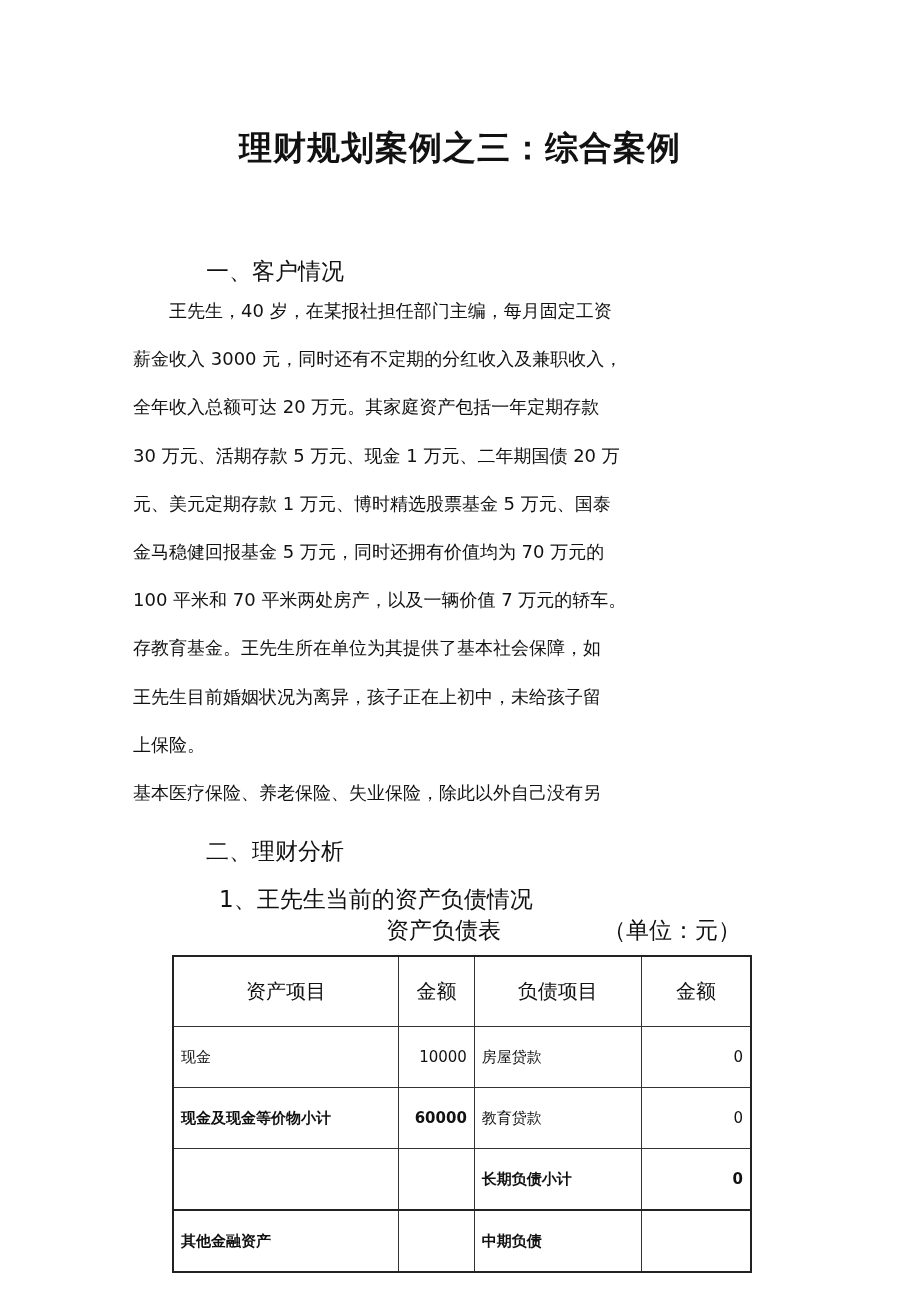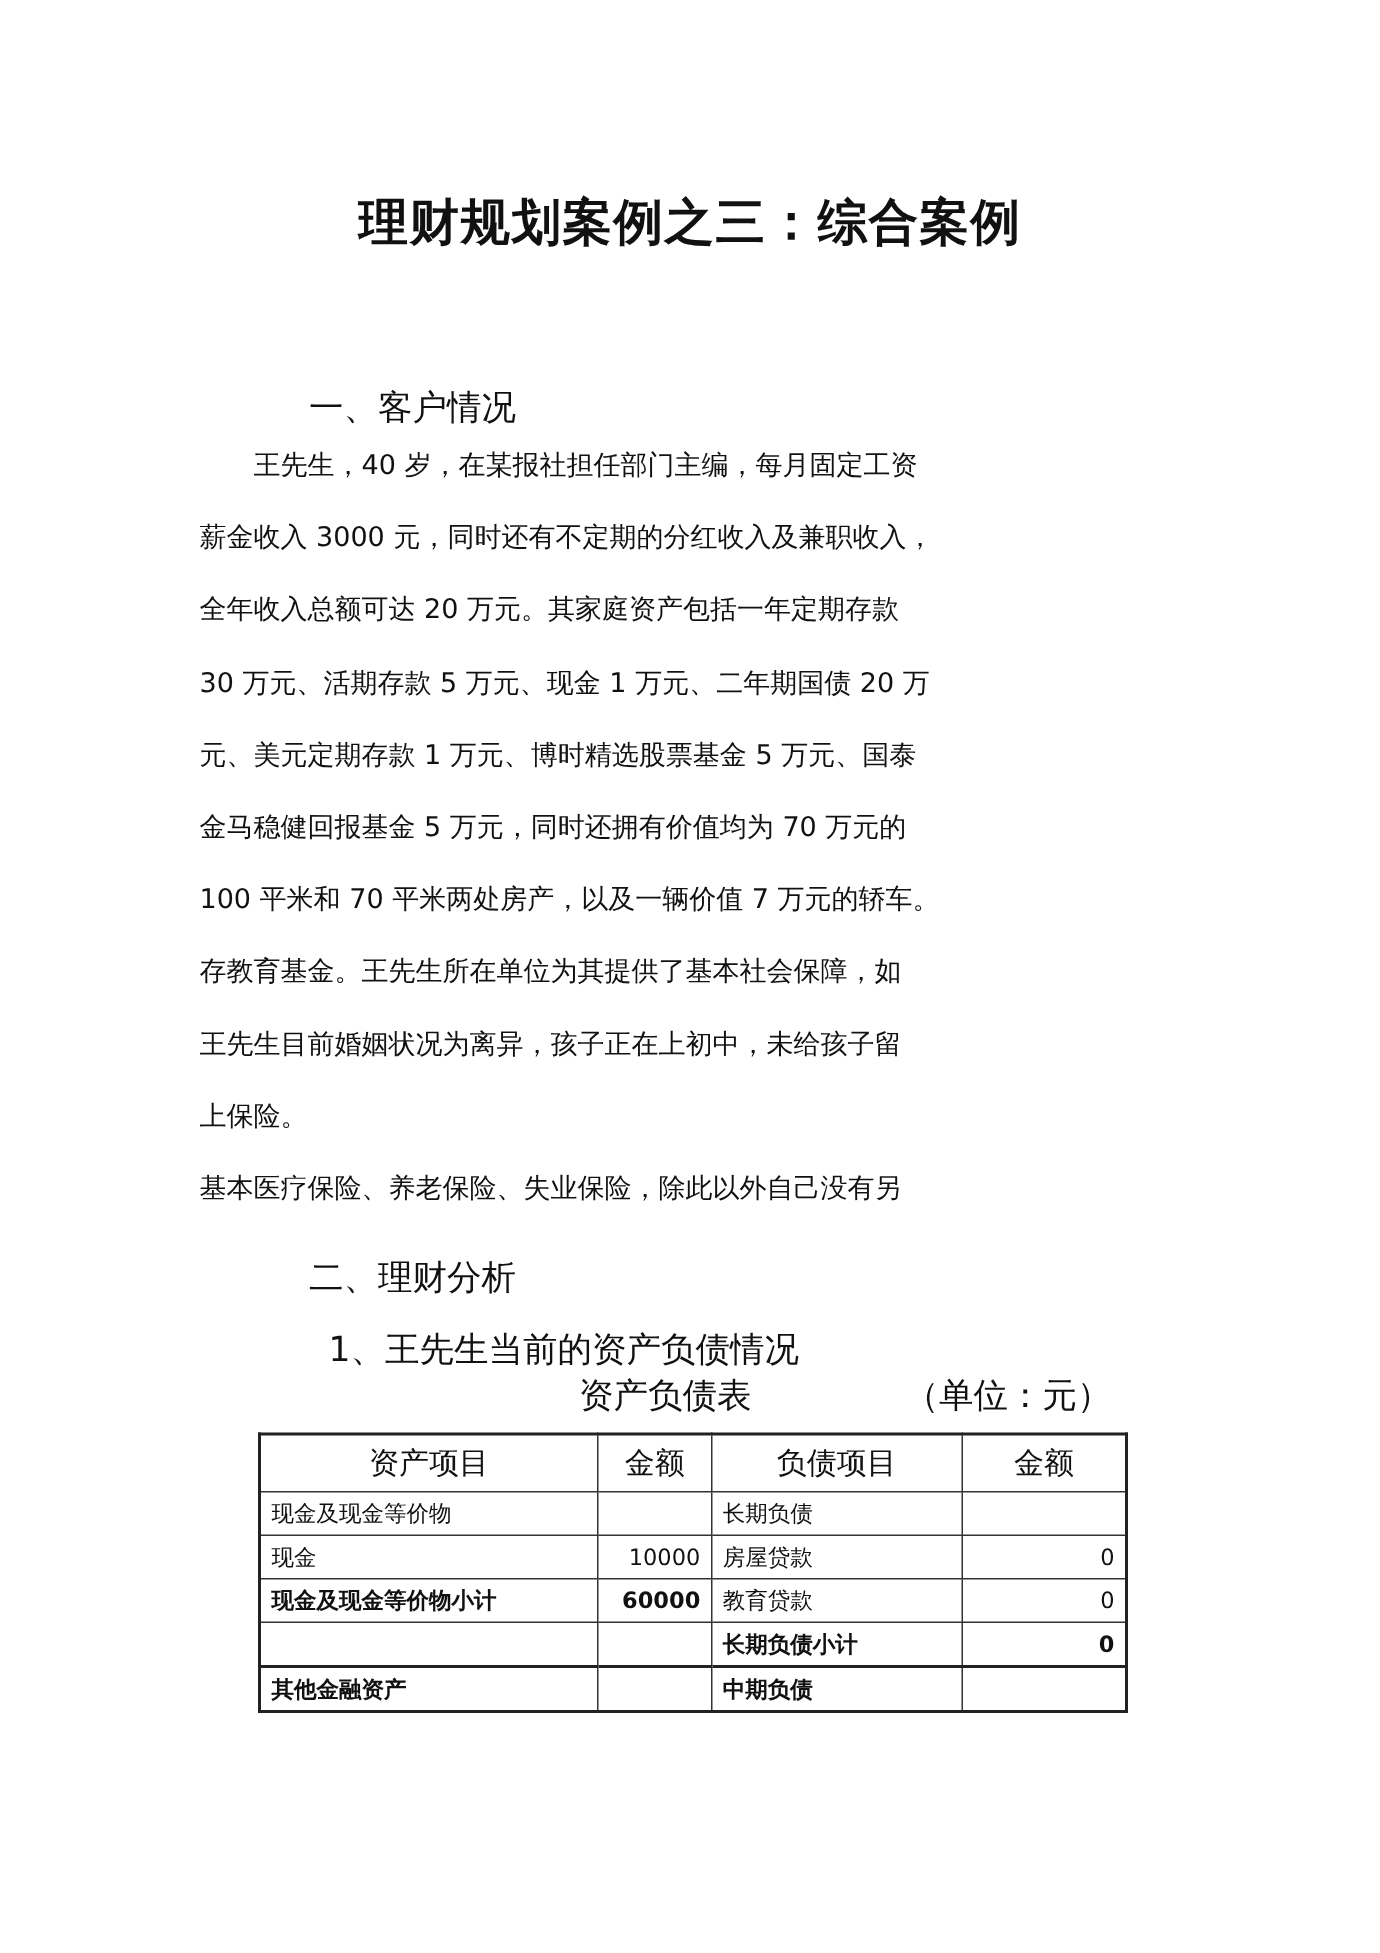--- a/index.html
+++ b/index.html
@@ -23,21 +23,21 @@
     position: absolute; top: 915px; left: 386px; font-size: 23px; white-space: nowrap;
   }
   .tunit {
     position: absolute; top: 915px; left: 603px; font-size: 23px; white-space: nowrap;
   }
   table.bs {
     position: absolute; left: 172px; top: 955px; width: 580px;
     border-collapse: collapse; font-size: 15px;
   }
   table.bs td, table.bs th {
-    border: 1px solid #333; padding: 0 7px; height: 28px; white-space: nowrap;
+    border: 1px solid #333; padding: 16px 7px; height: 28px; white-space: nowrap;
   }
   table.bs th { font-weight: normal; font-size: 20px; height: 37px; text-align: center; }
   table.bs .c1 { width: 211px; }
   table.bs .c2 { width: 61px; text-align: right; }
   table.bs .c3 { width: 153px; }
   table.bs .c4 { width: 95px; text-align: right; }
   table.bs .bold { font-weight: bold; }
   table.bs tr.thick-top td { border-top: 2px solid #222; }
   table.bs { border: 2px solid #222; }
 </style>
@@ -72,26 +72,20 @@
   <thead>
     <tr>
       <th class="c1">资产项目</th>
       <th class="c2" style="text-align:center">金额</th>
       <th class="c3">负债项目</th>
       <th class="c4" style="text-align:center">金额</th>
     </tr>
   </thead>
   <tbody id="tbody">
       <tr>
-        <td class="c1">现金及现金等价物</td>
-        <td class="c2"></td>
-        <td class="c3">长期负债</td>
-        <td class="c4"></td>
-      </tr>
-      <tr>
         <td class="c1">现金</td>
         <td class="c2">10000</td>
         <td class="c3">房屋贷款</td>
         <td class="c4">0</td>
       </tr>
       <tr>
         <td class="c1 bold">现金及现金等价物小计</td>
         <td class="c2 bold">60000</td>
         <td class="c3">教育贷款</td>
         <td class="c4">0</td>

